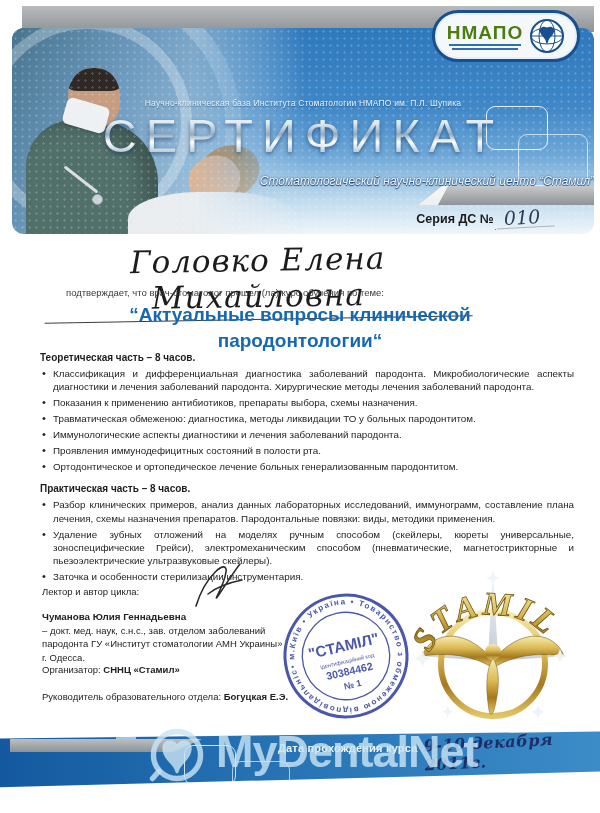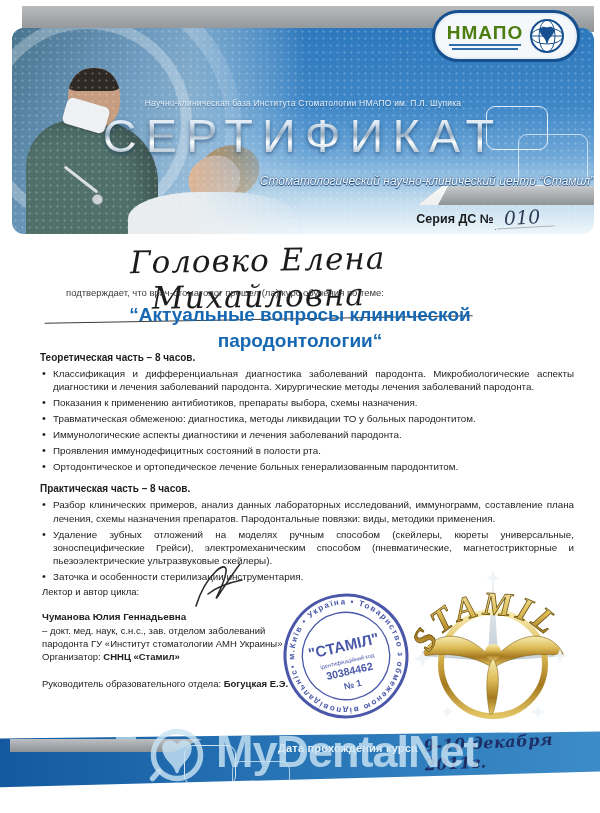--- a/index.html
+++ b/index.html
@@ -209,20 +209,21 @@
   <svg class="signature" width="62" height="58" viewBox="0 0 62 58">
     <path d="M8,50 C18,18 40,2 38,16 C36,30 24,48 30,40 C38,28 50,10 52,8 M20,38 C30,30 44,26 54,24" fill="none" stroke="#2b2b2b" stroke-width="1.6" stroke-linecap="round"></path>
   </svg>
 
   <div class="footer-left">
     <div class="lect-label">Лектор и автор цикла:</div>
     <div class="lect-name">Чуманова Юлия Геннадьевна</div>
     <div class="lect-desc">
       <div>– докт. мед. наук, с.н.с., зав. отделом заболеваний</div>
       <div>пародонта ГУ «Институт стоматологии АМН Украины»</div>
+      <div>г. Одесса.</div>
     </div>
     <div class="org-row">
       <span>Организатор:</span>
       <span class="bold">СННЦ «Стамил»</span>
     </div>
     <div class="head-row">
       <span>Руководитель образовательного отдела:</span>
       <span class="bold">Богуцкая Е.Э.</span>
     </div>
   </div>

